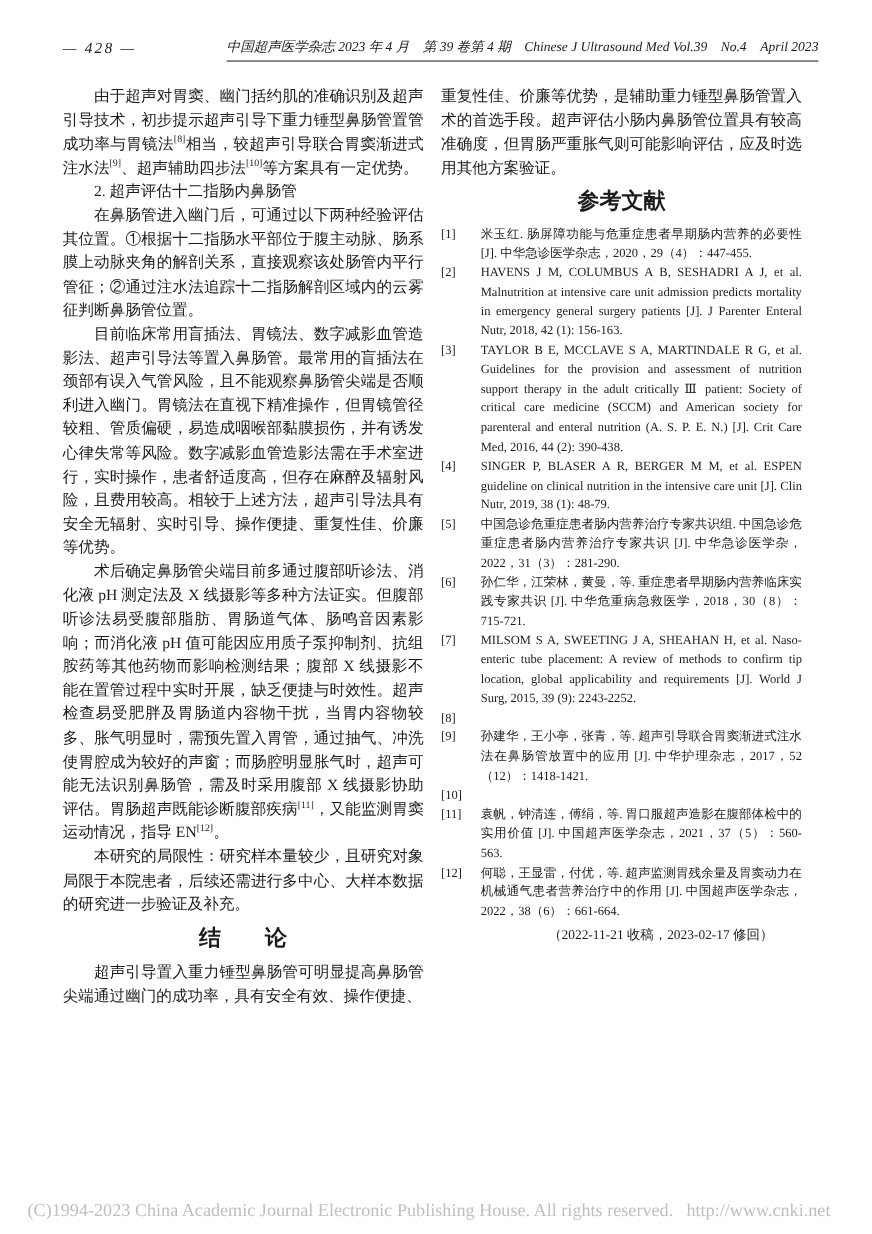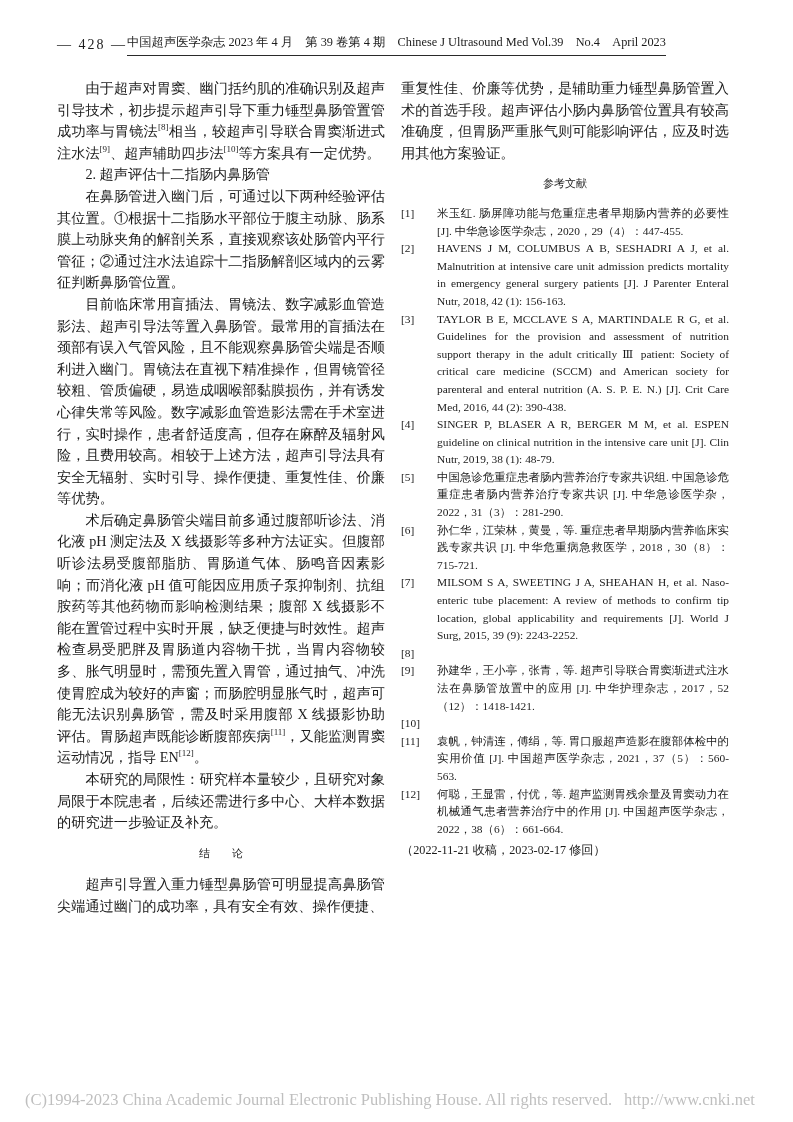--- a/index.html
+++ b/index.html
@@ -9,20 +9,22 @@
     background: #ffffff;
     color: #1b1b1b;
     font-family: "Liberation Serif", "DejaVu Serif", serif;
     overflow: hidden;
   }
   .page-header {
     position: absolute;
     top: 34px; left: 57px; right: 49px;
     display: flex;
     align-items: flex-end;
+    justify-content: space-between;
+    font-style: italic;
   }
   .page-number {
     font-size: 14px;
     letter-spacing: 2px;
     white-space: nowrap;
     padding-bottom: 3px;
   }
   .journal-line {
     font-size: 12.3px;
     white-space: nowrap;
@@ -39,43 +41,44 @@
   .col { width: 328px; }
   .body-text {
     font-size: 14.2px;
     line-height: 21.6px;
     text-align: justify;
   }
   .body-text p { text-indent: 2em; }
   .body-text p.no-indent { text-indent: 0; }
   sup { font-size: 9px; vertical-align: super; line-height: 0; }
   .section-heading-center {
-    font-weight: normal;
+    font-weight: bold;
     text-align: center;
-    font-size: 11px;
+    font-size: 20px;
     margin: 9px 0 10px 0;
     line-height: 21.6px;
   }
   .refs { margin-top: 2px; }
   .ref {
     display: flex;
     font-size: 11.4px;
     line-height: 17.6px;
   }
   .ref-num {
     flex: 0 0 36px;
     white-space: nowrap;
   }
   .ref-text {
     flex: 1;
     text-align: justify;
   }
   .received-line {
     font-size: 12.2px;
     line-height: 18px;
+    text-align: right;
     padding-right: 26px;
     margin-top: 3px;
   }
   .page-footer {
     position: absolute;
     left: 25px; right: 20px;
     top: 1090px;
     color: #bfbfbf;
     font-size: 16.5px;
     white-space: nowrap;

